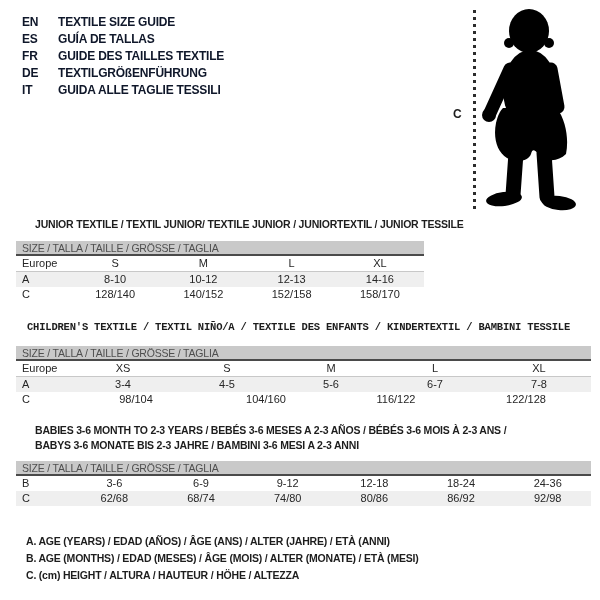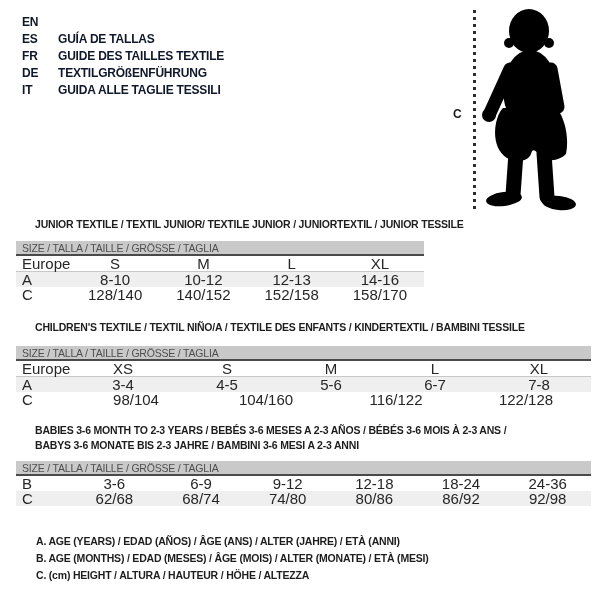--- a/index.html
+++ b/index.html
@@ -21,37 +21,38 @@
 
   
   .section-title{font-size:10.5px;font-weight:bold;letter-spacing:-0.2px;
                  color:#1d1d1d;line-height:15px;white-space:pre-line;margin-left:16px;}
 
   
   .size-table{left:16px;}
   .size-bar{height:15px;line-height:15px;background:#c9c9c9;color:#4f4f4f;
             font-size:10.5px;padding-left:6px;border-bottom:2px solid #4a4a4a;
             letter-spacing:-0.2px;box-sizing:border-box;}
-  .t-row{display:flex;height:15px;line-height:15px;font-size:15px;color:#262626;}
+  .t-row{display:flex;height:15px;line-height:15px;font-size:11px;color:#262626;}
   .t-row.stripe{background:#efefef;}
   .t-row.hdr-border{border-bottom:1px solid #c8c8c8;}
   .t-label{width:55px;padding-left:6px;box-sizing:border-box;text-align:left;}
   .t-cell{flex:1;text-align:center;}
 
   
-  #legend{left:36px;top:533px;}
+  #legend{left:26px;top:533px;}
   .legend-line{line-height:17px;font-size:10.5px;font-weight:bold;
                letter-spacing:-0.2px;color:#1d1d1d;}
 </style>
 </head>
 <body>
 
 <div class="abs" id="languages">
     <div class="lang-row">
       <span class="lang-code">EN</span>
+      <span>TEXTILE SIZE GUIDE</span>
     </div>
     <div class="lang-row">
       <span class="lang-code">ES</span>
       <span>GUÍA DE TALLAS</span>
     </div>
     <div class="lang-row">
       <span class="lang-code">FR</span>
       <span>GUIDE DES TAILLES TEXTILE</span>
     </div>
     <div class="lang-row">
@@ -104,21 +105,21 @@
     </div>
     <div class="t-row">
       <span class="t-label">C</span>
       <span class="t-cell">128/140</span>
       <span class="t-cell">140/152</span>
       <span class="t-cell">152/158</span>
       <span class="t-cell">158/170</span>
     </div>
   </div>
 
-<div class="abs section-title" style="left:19px;top:320px;">CHILDREN'S TEXTILE / TEXTIL NIÑO/A / TEXTILE DES ENFANTS / KINDERTEXTIL / BAMBINI TESSILE</div>
+<div class="abs section-title" style="left:11px;top:320px;font-family:Liberation Mono, monospace;">CHILDREN'S TEXTILE / TEXTIL NIÑO/A / TEXTILE DES ENFANTS / KINDERTEXTIL / BAMBINI TESSILE</div>
 <div class="abs size-table" style="top:346px;width:575px;">
     <div class="size-bar">SIZE / TALLA / TAILLE / GRÖSSE / TAGLIA</div>
     <div class="t-row hdr-border">
       <span class="t-label">Europe</span>
       <span class="t-cell">XS</span>
       <span class="t-cell">S</span>
       <span class="t-cell">M</span>
       <span class="t-cell">L</span>
       <span class="t-cell">XL</span>
     </div>

